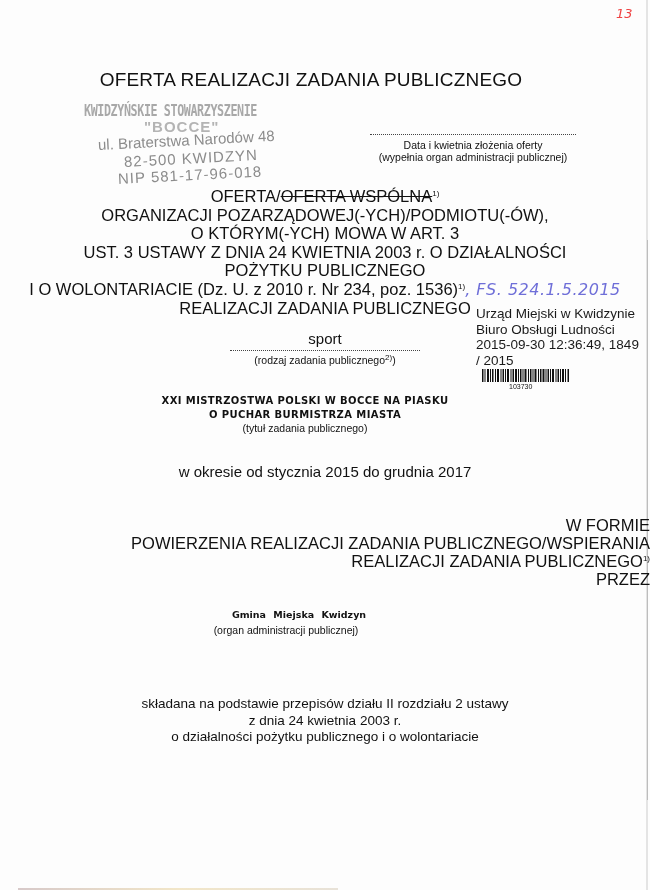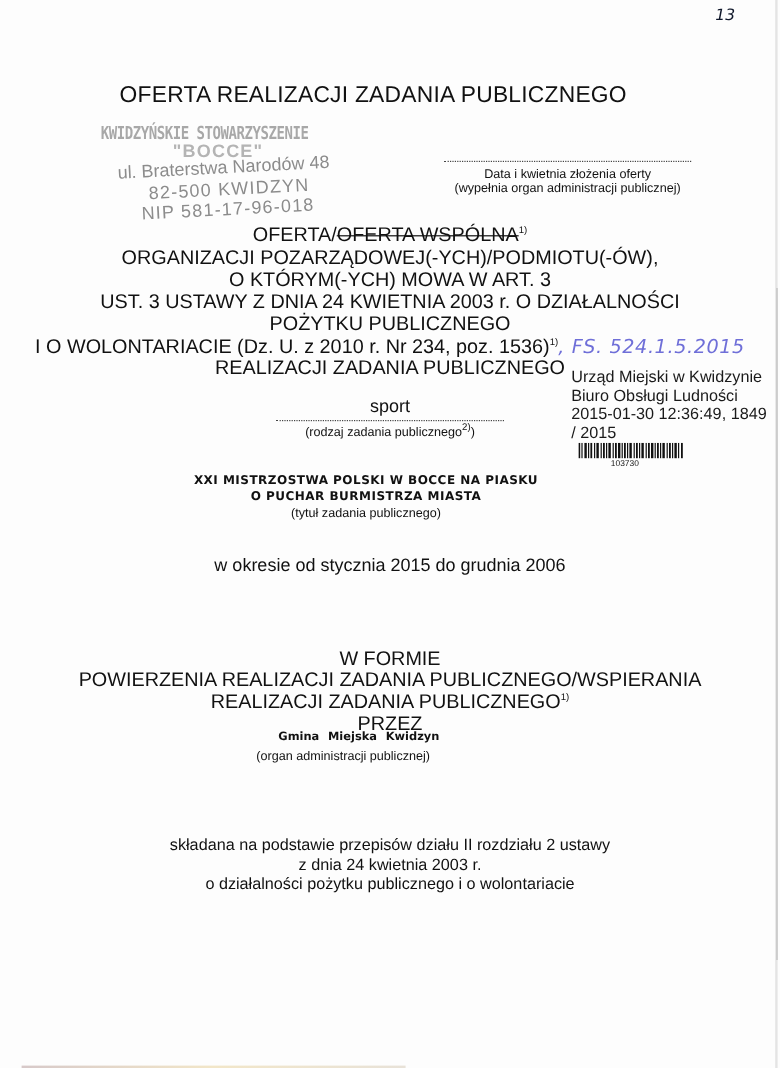--- a/index.html
+++ b/index.html
@@ -3,22 +3,22 @@
 <meta charset="utf-8">
 <style>
   html, body { margin: 0; padding: 0; }
   body {
     width: 650px; height: 890px; background: #fdfdfd; position: relative; overflow: hidden;
     font-family: "Liberation Sans", sans-serif; color: #111;
   }
   .abs { position: absolute; }
   .center { text-align: center; }
   .page-number {
-    left: 596px; top: 6px; font-family: "DejaVu Sans", sans-serif; font-size: 13px;
-    color: #0f172a; font-style: italic;
+    left: 616px; top: 6px; font-family: "DejaVu Sans", sans-serif; font-size: 13px;
+    color: #ef4444; font-style: italic;
   }
   .right-edge { left: 646px; top: 0; width: 2px; height: 890px; background: #e4e4e4; }
   .right-edge-dark { left: 647px; top: 240px; width: 1px; height: 560px; background: #bdbdbd; }
   .bottom-edge { left: 18px; top: 888px; width: 320px; height: 2px; background: linear-gradient(90deg,#d7c9c9,#f2e6c8,#e8e2d8); }
 
   .main-title { left: 0; width: 622px; top: 69px; font-size: 19px; letter-spacing: 0.2px; }
 
   .stamp { left: 84px; top: 102px; width: 220px; color: #8c8c8c; }
   .stamp .l1 { font-family: "DejaVu Sans Mono", monospace; font-size: 15px; color: #a8a8a8; letter-spacing: -0.5px; transform: scaleX(0.78); transform-origin: left; white-space: nowrap; font-weight: bold; }
   .stamp .l2 { font-size: 15px; color: #b4b4b4; margin-left: 60px; font-weight: bold; letter-spacing: 1px; margin-top: -2px; }
@@ -41,21 +41,21 @@
   .sport-block { left: 230px; top: 330px; width: 190px; }
   .sport-block .val { font-size: 15px; }
   .sport-block .lbl { font-size: 10.5px; margin-top: 3px; }
 
   .title-block { left: 0; width: 610px; top: 394px; }
   .title-block .t { font-size: 10px; font-weight: bold; letter-spacing: 0.4px; line-height: 14px; font-family: "DejaVu Sans", sans-serif; }
   .title-block .lbl { font-size: 10.5px; margin-top: 0px; }
 
   .period { left: 0; width: 650px; top: 463px; font-size: 15px; }
 
-  .form-block { left: 0; width: 650px; top: 540px; font-size: 16.5px; line-height: 18px; }
+  .form-block { left: 0; width: 650px; top: 516px; font-size: 16.5px; line-height: 18px; text-align: right; }
 
   .organ-block { left: 0; width: 572px; top: 609px; }
   .organ-block .v { font-size: 9.5px; font-weight: bold; font-family: "DejaVu Sans", sans-serif; word-spacing: 4px; margin-left: 26px; }
   .organ-block .lbl { font-size: 10.5px; margin-top: 4px; margin-left: 0px; }
 
   .basis { left: 0; width: 650px; top: 696px; font-size: 13.5px; line-height: 16.5px; }
 </style>
 </head>
 <body>
 
@@ -87,21 +87,21 @@
   <div>O KTÓRYM(-YCH) MOWA W ART. 3</div>
   <div>UST. 3 USTAWY Z DNIA 24 KWIETNIA 2003 r. O DZIAŁALNOŚCI</div>
   <div>POŻYTKU PUBLICZNEGO</div>
   <div><span>I O WOLONTARIACIE (Dz. U. z 2010 r. Nr 234, poz. 1536)</span><sup>1)</sup><span class="handwritten">, FS. 524.1.5.2015</span></div>
   <div>REALIZACJI ZADANIA PUBLICZNEGO</div>
 </div>
 
 <div class="abs office">
   <div>Urząd Miejski w Kwidzynie</div>
   <div>Biuro Obsługi Ludności</div>
-  <div>2015-01-30 12:36:49, 1849</div>
+  <div>2015-09-30 12:36:49, 1849</div>
   <div>/ 2015</div>
 </div>
 <svg class="abs barcode" viewBox="0 0 88 13" preserveAspectRatio="none">
   <g fill="#111">
     <rect x="0" y="0" width="1.5" height="13"></rect>
       <rect x="2.5" y="0" width="1" height="13"></rect>
       <rect x="5" y="0" width="2" height="13"></rect>
     <rect x="8" y="0" width="1" height="13"></rect>
       <rect x="10" y="0" width="1.5" height="13"></rect>
       <rect x="13" y="0" width="1" height="13"></rect>
@@ -143,21 +143,21 @@
   <div class="dots" style="margin-top:3px;margin-bottom:1px;"></div>
   <div class="lbl"><span>(rodzaj zadania publicznego</span><sup>2)</sup><span>)</span></div>
 </div>
 
 <div class="abs title-block center">
   <div class="t">XXI MISTRZOSTWA POLSKI W BOCCE NA PIASKU</div>
   <div class="t">O PUCHAR BURMISTRZA MIASTA</div>
   <div class="lbl">(tytuł zadania publicznego)</div>
 </div>
 
-<div class="abs period center">w okresie od stycznia 2015 do grudnia 2006</div>
+<div class="abs period center">w okresie od stycznia 2015 do grudnia 2017</div>
 
 <div class="abs form-block center">
   <div>W FORMIE</div>
   <div>POWIERZENIA REALIZACJI ZADANIA PUBLICZNEGO/WSPIERANIA</div>
   <div><span>REALIZACJI ZADANIA PUBLICZNEGO</span><sup>1)</sup></div>
   <div>PRZEZ</div>
 </div>
 
 <div class="abs organ-block center">
   <div class="v">Gmina Miejska Kwidzyn</div>

